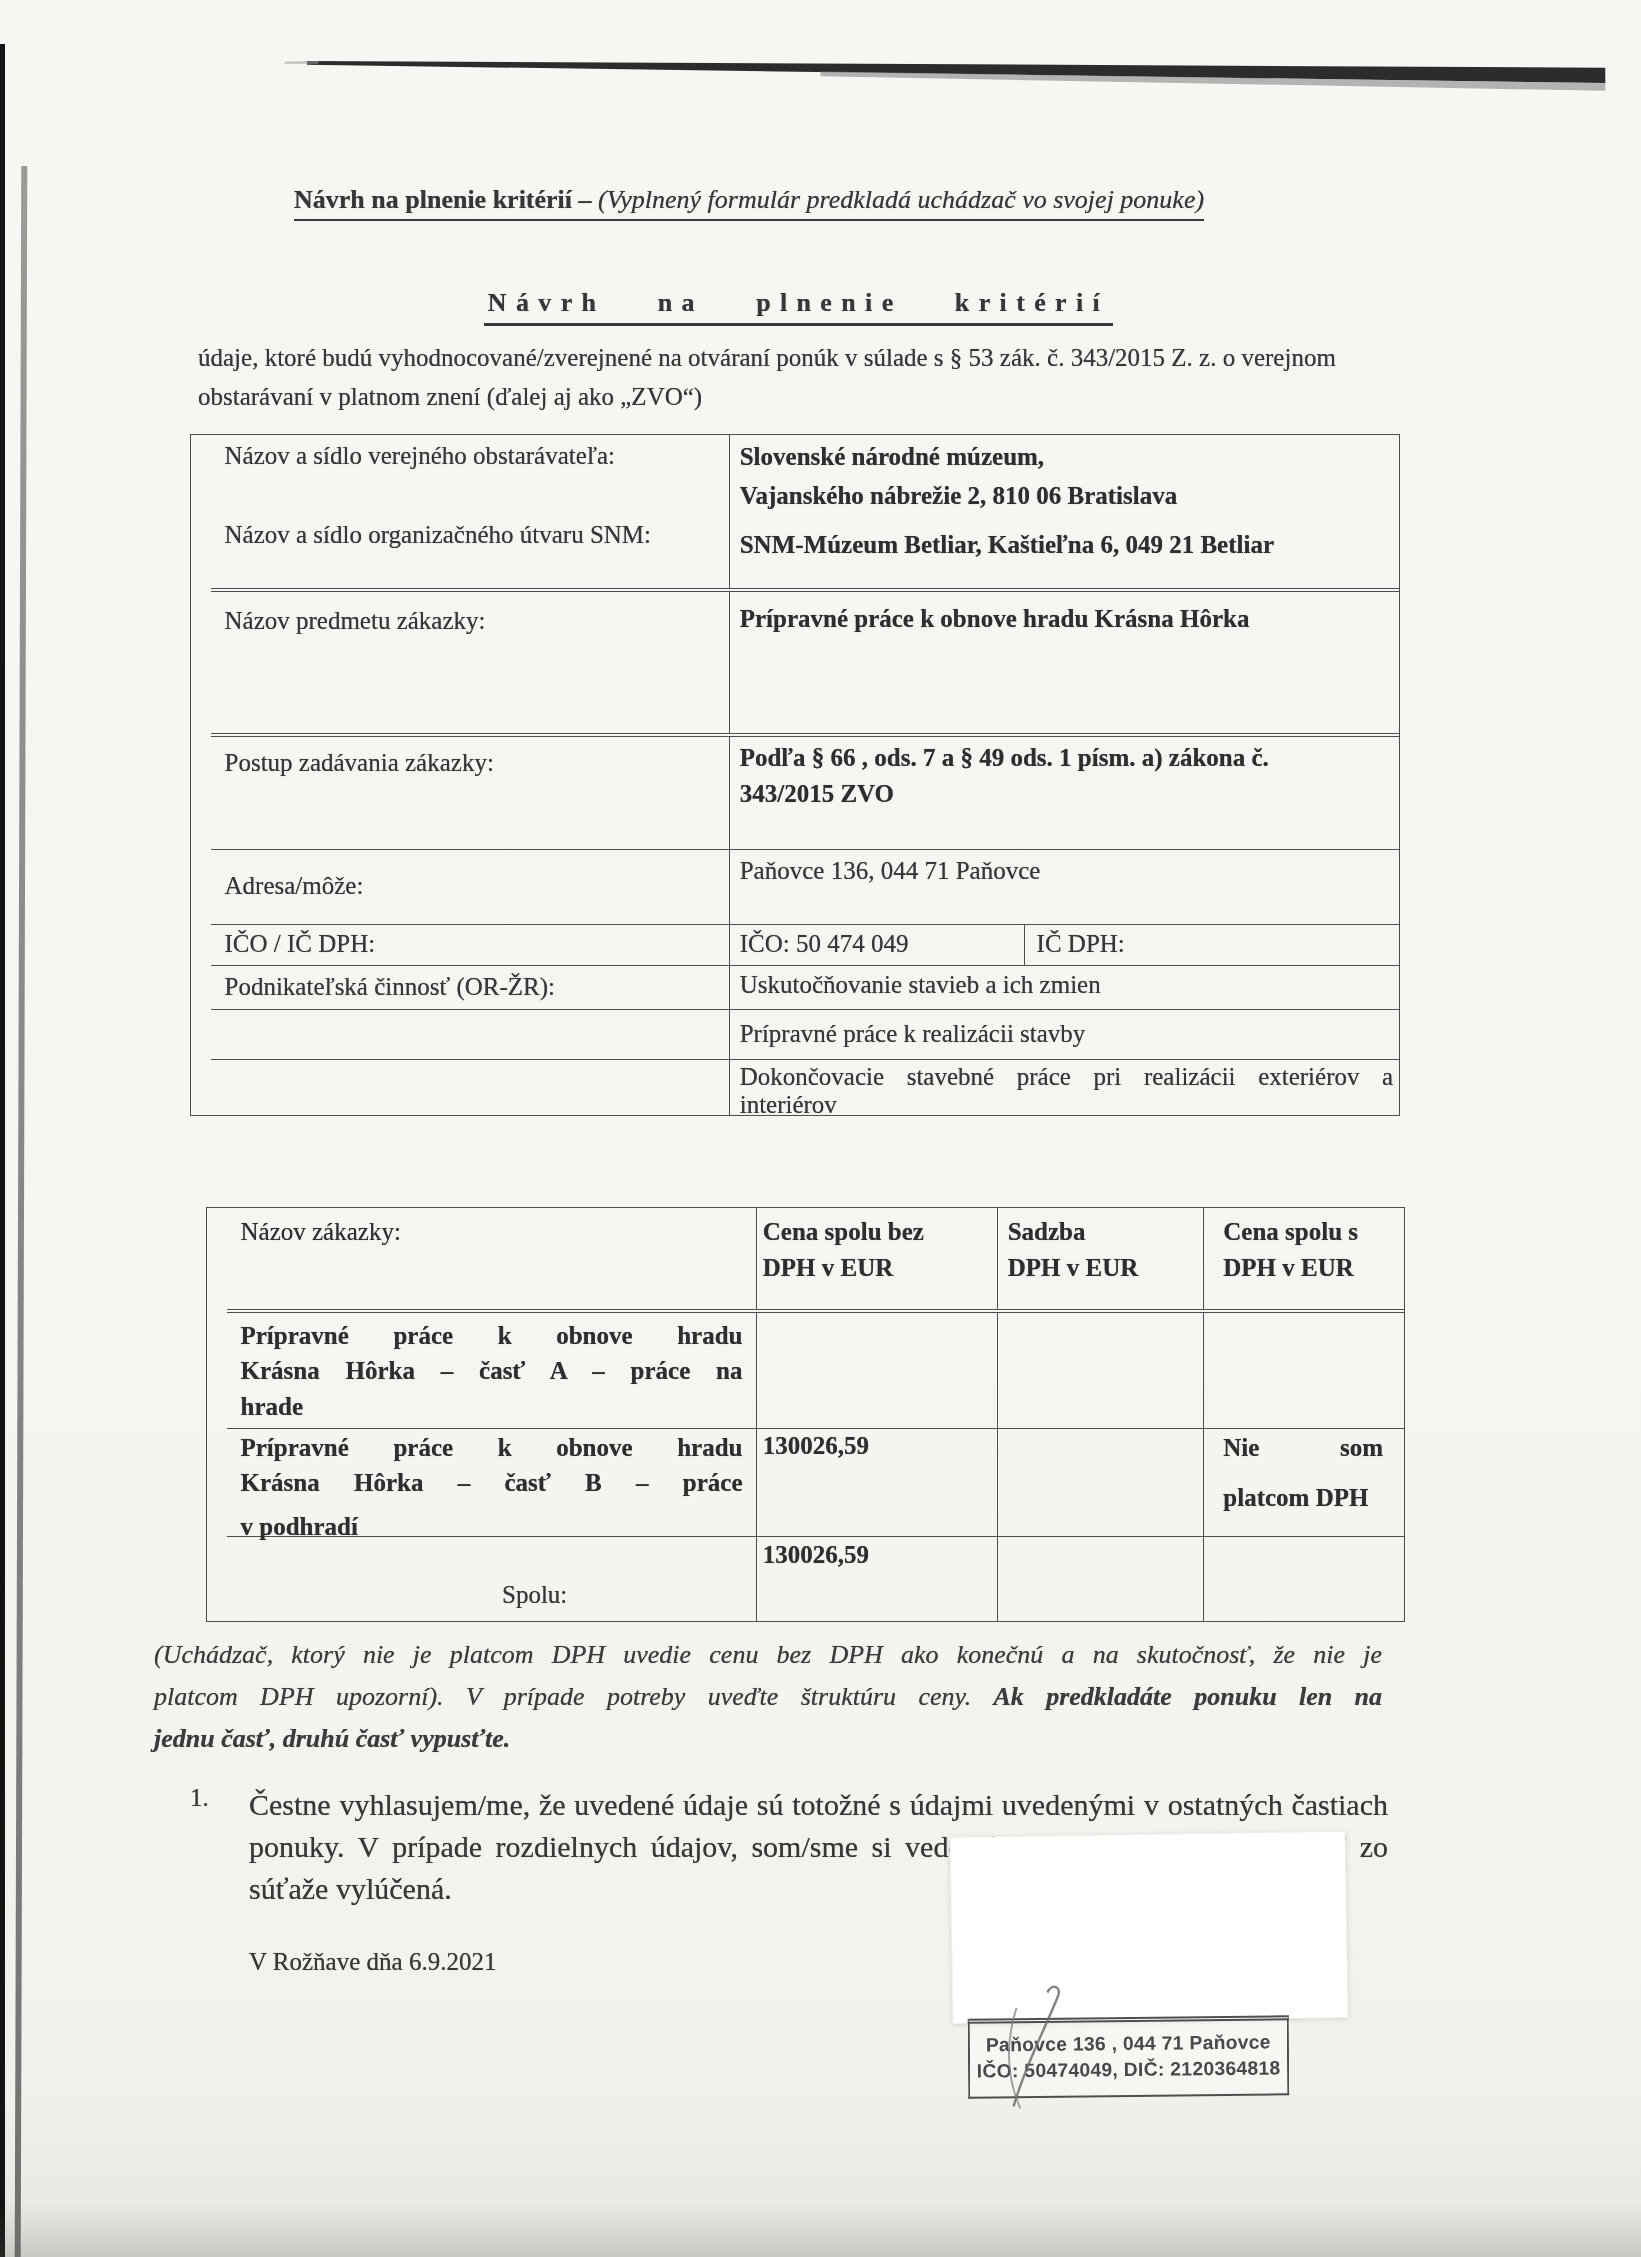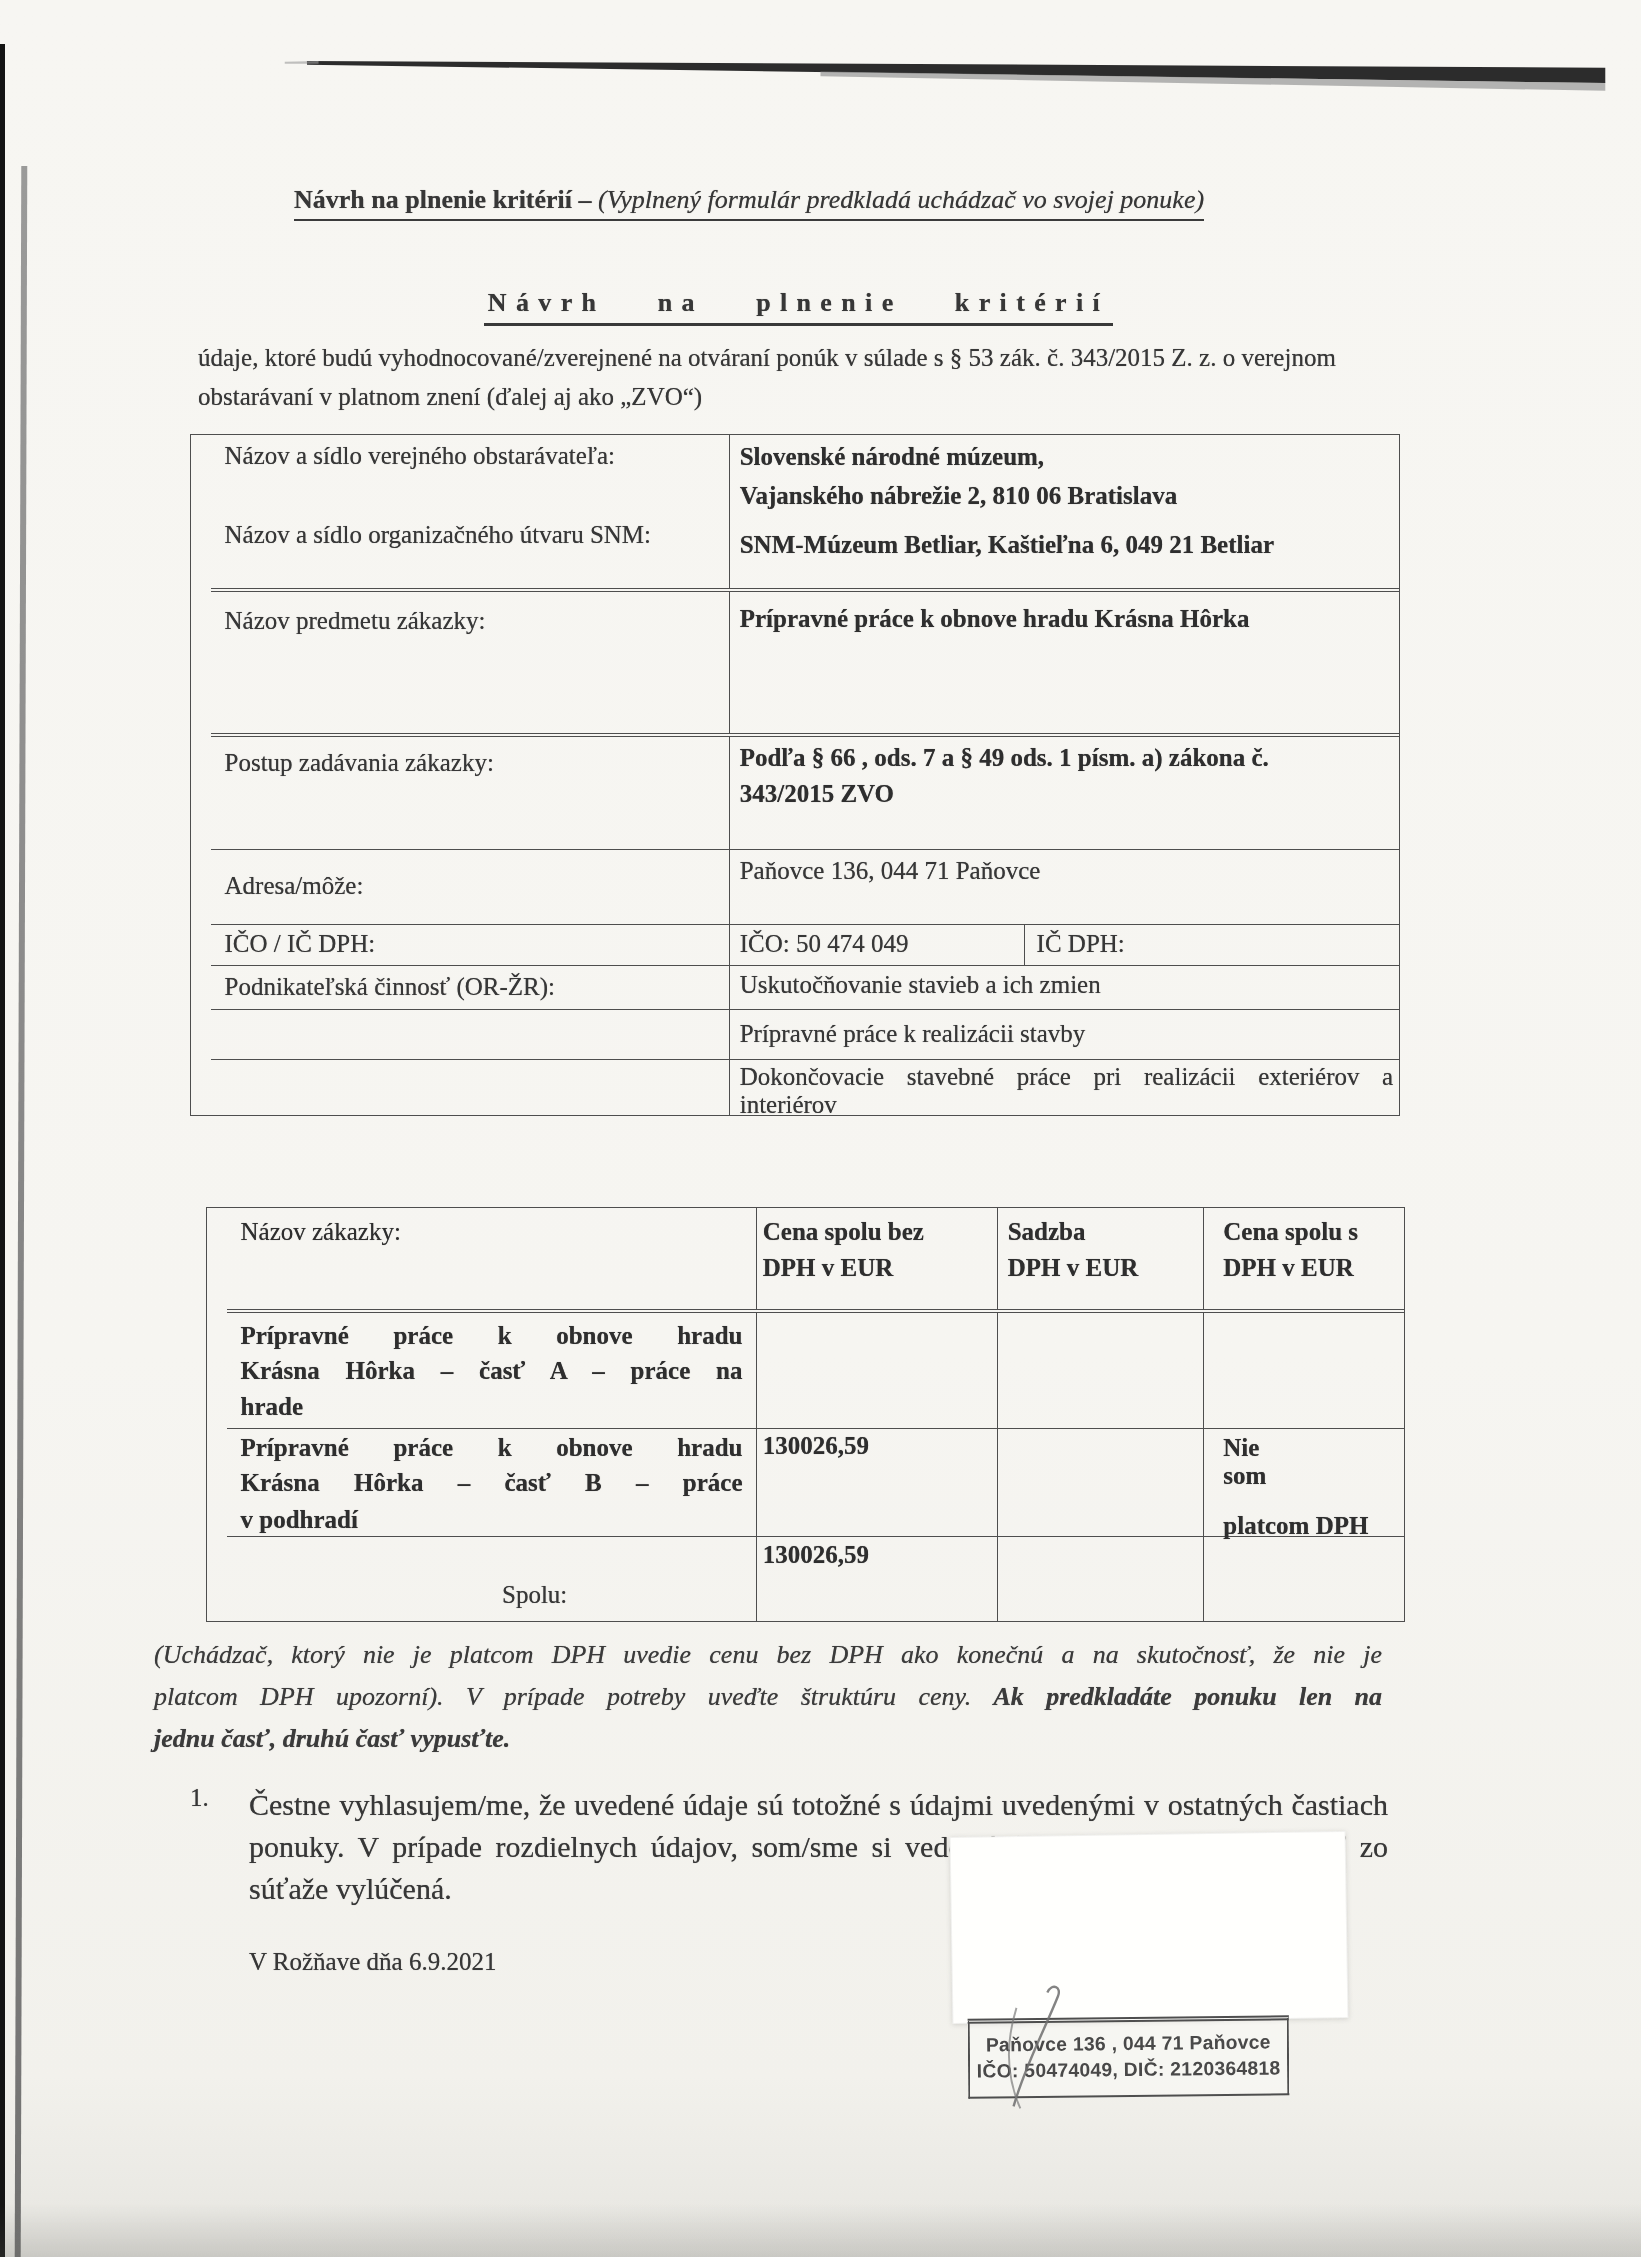--- a/index.html
+++ b/index.html
@@ -30,21 +30,21 @@
   .bld{font-weight:bold;color:#303030;}
   .t2{left:206px;top:1207px;width:1199px;}
   .t2row{display:flex;box-sizing:border-box;}
   .t2row + .t2row{border-top:1.9px solid #4f4f4f;}
   .t2row.dbl{border-top:4.8px double #4f4f4f;}
   .t2row .k1{width:530px;box-sizing:border-box;border-right:1.9px solid #4f4f4f;padding:0 13.5px;font-size:25px;}
   .t2row .k2{width:241px;box-sizing:border-box;border-right:1.9px solid #4f4f4f;padding:0 5.8px;font-size:25px;}
   .t2row .k3{width:206px;box-sizing:border-box;border-right:1.9px solid #4f4f4f;padding:0 9.7px;font-size:25px;}
   .t2row .k4{flex:1;box-sizing:border-box;padding:0 21px 0 19.3px;font-size:25px;}
   .just{text-align:justify;text-align-last:justify;}
-  .sp-between{display:flex;justify-content:space-between;flex-direction:column;}
+  .sp-between{display:flex;justify-content:space-between;}
   
   .note{left:154px;top:1634px;width:1228px;font-size:26px;font-style:italic;line-height:42px;color:#3c3c3c;}
   .note .bital{font-weight:bold;}
   .decl-num{left:190px;top:1784px;font-size:25px;}
   .decl{left:249px;top:1784px;width:1139px;font-size:30px;line-height:42px;}
   .dateline{left:249px;top:1948px;font-size:25px;}
   
   .edge-black{left:0;top:44px;width:4.8px;height:2213px;background:#161616;}
   .edge-gray{left:18.3px;top:166px;width:5.8px;height:2091px;background:linear-gradient(180deg,#8a8a8a,#5d5d5d);transform:rotate(0.18deg);opacity:.85;}
   .patch{left:951px;top:1834px;width:394px;height:185px;background:#fdfdfb;transform:rotate(-0.9deg);box-shadow:0 1px 5.8px rgba(90,90,85,0.22);border:1px solid rgba(120,120,115,0.10);}
@@ -165,21 +165,21 @@
       </div>
       <div class="k2"></div>
       <div class="k3"></div>
       <div class="k4"></div>
     </div>
 
     <div class="t2row" style="height:108px">
       <div class="k1 bld">
         <div class="just" style="padding-top:4.8px">Prípravné práce k obnove hradu</div>
         <div class="just" style="margin-top:7.7px">Krásna Hôrka – časť B – práce</div>
-        <div style="margin-top:9px">v podhradí</div>
+        <div style="margin-top:16px">v podhradí</div>
       </div>
       <div class="k2 bld" style="padding-top:2.9px">130026,59</div>
       <div class="k3"></div>
       <div class="k4 bld">
         <div class="sp-between" style="padding-top:4.8px">
           <span>Nie</span>
           <span>som</span>
         </div>
         <div style="margin-top:22px">platcom DPH</div>
       </div>

